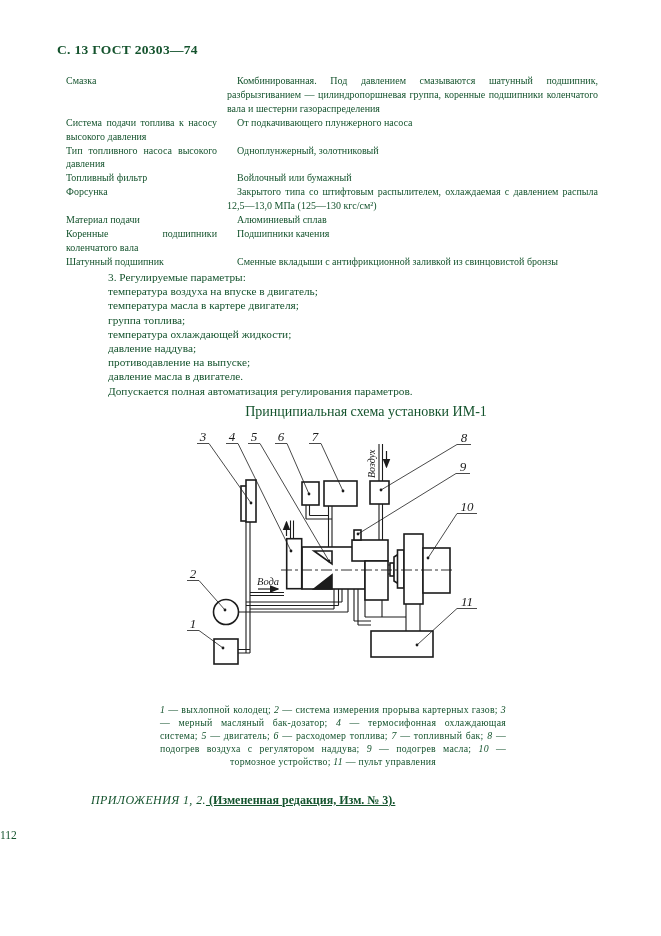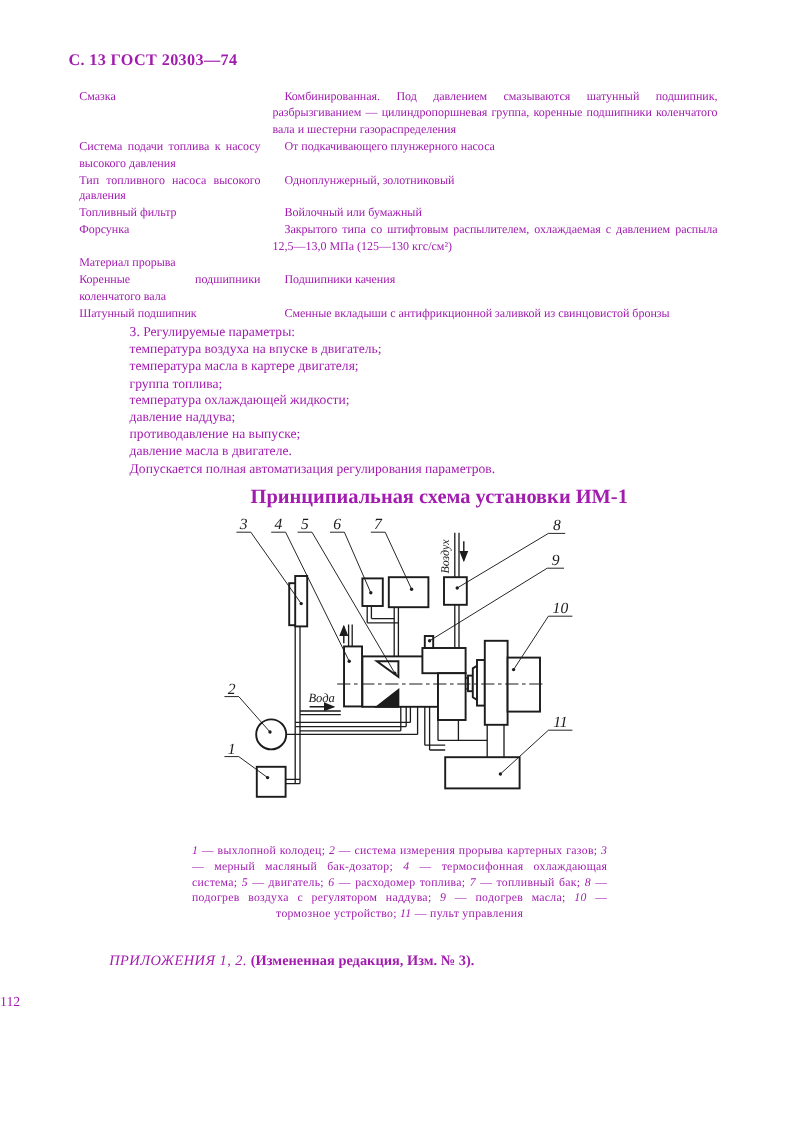--- a/index.html
+++ b/index.html
@@ -1,35 +1,35 @@
 <!DOCTYPE html>
 <html><head>
 <meta charset="utf-8">
 <style>
   html,body{margin:0;padding:0;background:#888;}
   .page{
     position:relative;width:661px;height:936px;background:#ffffff;
-    font-family:"Liberation Serif","DejaVu Serif",serif;color:#a21caf;
+    font-family:"Liberation Serif","DejaVu Serif",serif;color:#14532d;
     overflow:hidden;margin:0 auto;
   }
   .hdr{position:absolute;left:57px;top:42px;font-size:13.5px;font-weight:bold;letter-spacing:.3px;}
   .spec{position:absolute;left:66px;top:74px;width:532px;font-size:10px;line-height:13.9px;}
   .spec-row{display:flex;align-items:flex-start;}
   .spec-label{width:161px;box-sizing:border-box;padding-right:10px;text-align:justify;flex:none;}
   .spec-value{flex:1;text-align:justify;text-indent:10px;}
   .params{position:absolute;left:108px;top:270px;width:500px;font-size:11.3px;line-height:14.2px;}
   .fig-title{position:absolute;left:66px;top:404px;width:532px;padding-left:68px;box-sizing:border-box;
-    text-align:center;font-size:17px;font-weight:bold;}
+    text-align:center;font-size:14px;font-weight:normal;}
   .schematic{position:absolute;left:180px;top:424px;}
   .caption{position:absolute;left:160px;top:687px;width:346px;font-size:9.8px;line-height:13px;
     text-align:justify;text-align-last:center;letter-spacing:.25px;margin-top:16px;}
   .caption i{font-style:italic;}
   .footer-line{position:absolute;left:91px;top:793px;font-size:12px;}
   .footer-line .it{font-style:italic;letter-spacing:.4px;}
-  .footer-line .bd{font-weight:bold;}
+  .footer-line .bd{font-weight:bold;text-decoration:underline;}
   .pageno{position:absolute;left:0;top:829px;width:100%;font-size:11.5px;}
   svg text{font-family:"Liberation Serif","DejaVu Serif",serif;}
 </style>
 </head>
 <body>
 
 <div class="page">
 
   <div class="hdr">С. 13 ГОСТ 20303—74</div>
 
@@ -48,21 +48,22 @@
     </div>
     <div class="spec-row">
       <div class="spec-label">Топливный фильтр</div>
       <div class="spec-value">Войлочный или бумажный</div>
     </div>
     <div class="spec-row">
       <div class="spec-label">Форсунка</div>
       <div class="spec-value">Закрытого типа со штифтовым распылителем, охлаждаемая с давлением распыла 12,5—13,0 МПа (125—130 кгс/см²)</div>
     </div>
     <div class="spec-row">
-      <div class="spec-label">Материал прорыва</div>
+      <div class="spec-label">Материал подачи</div>
+      <div class="spec-value">Алюминиевый сплав</div>
     </div>
     <div class="spec-row">
       <div class="spec-label">Коренные подшипники коленчатого вала</div>
       <div class="spec-value">Подшипники качения</div>
     </div>
     <div class="spec-row">
       <div class="spec-label">Шатунный подшипник</div>
       <div class="spec-value">Сменные вкладыши с антифрикционной заливкой из свинцовистой бронзы</div>
     </div>
   </div>

